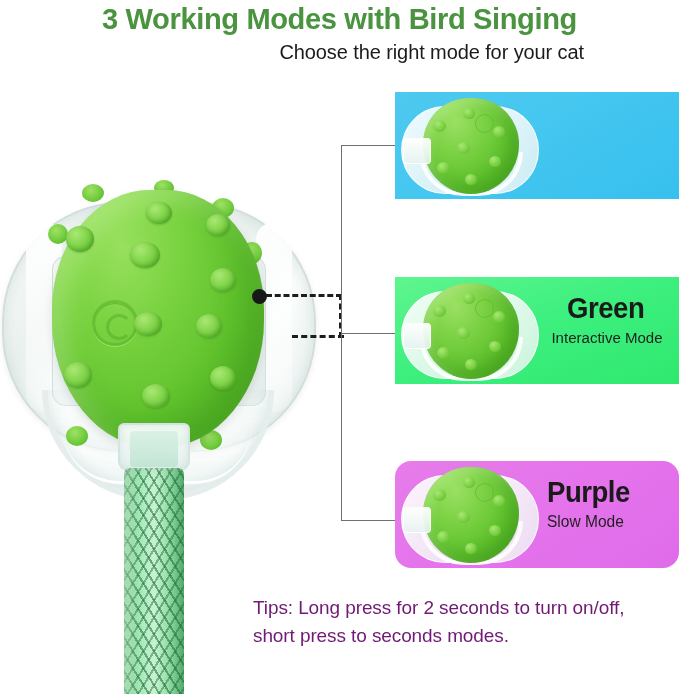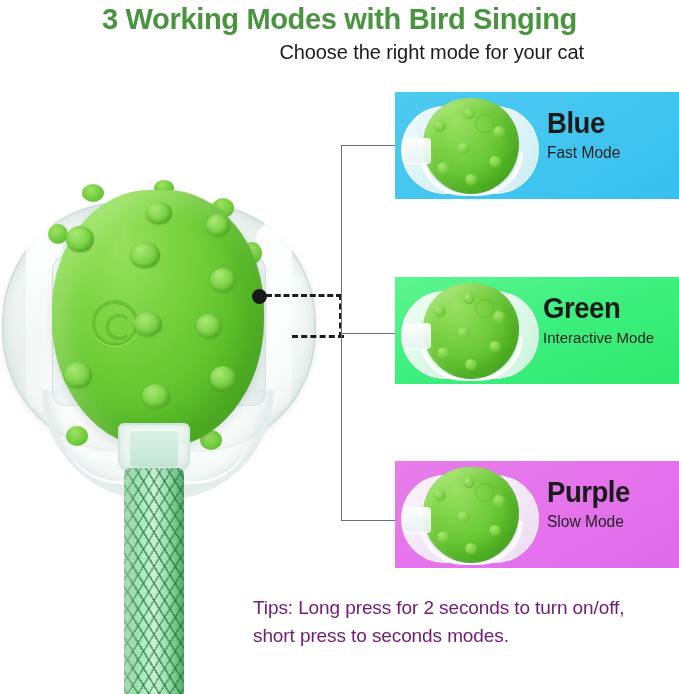--- a/index.html
+++ b/index.html
@@ -157,22 +157,22 @@
   .br-h.one   { top:0; }
   .br-h.two   { top:188px; }
   .br-h.three { top:375px; }
 
   
   .panel {
     position:absolute; left:395px; width:284px; height:107px;
     overflow:hidden;
   }
   .panel.blue   { top:92px;  background:linear-gradient(150deg,#4ec9ef 0%, #45c7f0 40%, #37c0ee 100%); }
-  .panel.green  { top:277px; background:linear-gradient(160deg,#5ff58f 0%, #3ef07f 45%, #2fe86f 100%); }
-  .panel.purple { top:461px; background:linear-gradient(150deg,#e77ce9 0%, #e574ec 45%, #df6bea 100%); }
+  .panel.green  { top:277px; background:linear-gradient(160deg,#5ff58f 0%, #3ef07f 45%, #2fe86f 100%);text-align:center; }
+  .panel.purple { top:461px; background:linear-gradient(150deg,#e77ce9 0%, #e574ec 45%, #df6bea 100%);border-radius:16px; }
 
   
   .thumb { position:absolute; left:10px; top:2px; width:130px; height:104px; }
   .t-lobe {
     position:absolute; top:12px; width:70px; height:88px;
     background:linear-gradient(120deg, rgba(255,255,255,0.92), rgba(236,245,243,0.8));
     border:1.5px solid rgba(255,255,255,0.85);
   }
   .t-lobe.l { left:-4px; border-radius:50px 16px 16px 50px; }
   .t-lobe.r { right:-4px; border-radius:16px 50px 50px 16px; }
@@ -297,24 +297,20 @@
         <div class="t-bump" style="left:10px; top:22px; width:13px; height:12px;"></div>
         <div class="t-bump" style="left:40px; top:10px; width:12px; height:11px;"></div>
         <div class="t-bump" style="left:70px; top:28px; width:12px; height:12px;"></div>
         <div class="t-bump" style="left:34px; top:44px; width:13px; height:12px;"></div>
         <div class="t-bump" style="left:66px; top:58px; width:12px; height:11px;"></div>
         <div class="t-bump" style="left:14px; top:64px; width:13px; height:12px;"></div>
         <div class="t-bump" style="left:42px; top:76px; width:12px; height:11px;"></div>
       </div>
       <div class="t-neck"></div>
     </div>
-    <div class="panel-text">
-      <div class="mode-name">Blue</div>
-      <div class="mode-desc">Fast Mode</div>
-    </div>
   </div>
 
   <div class="panel green">
     <div class="thumb">
       <div class="t-lobe l"></div>
       <div class="t-lobe r"></div>
       <div class="t-ring"></div>
       <div class="t-ball">
         <div class="t-logo"></div>
         <div class="t-bump" style="left:10px; top:22px; width:13px; height:12px;"></div>

